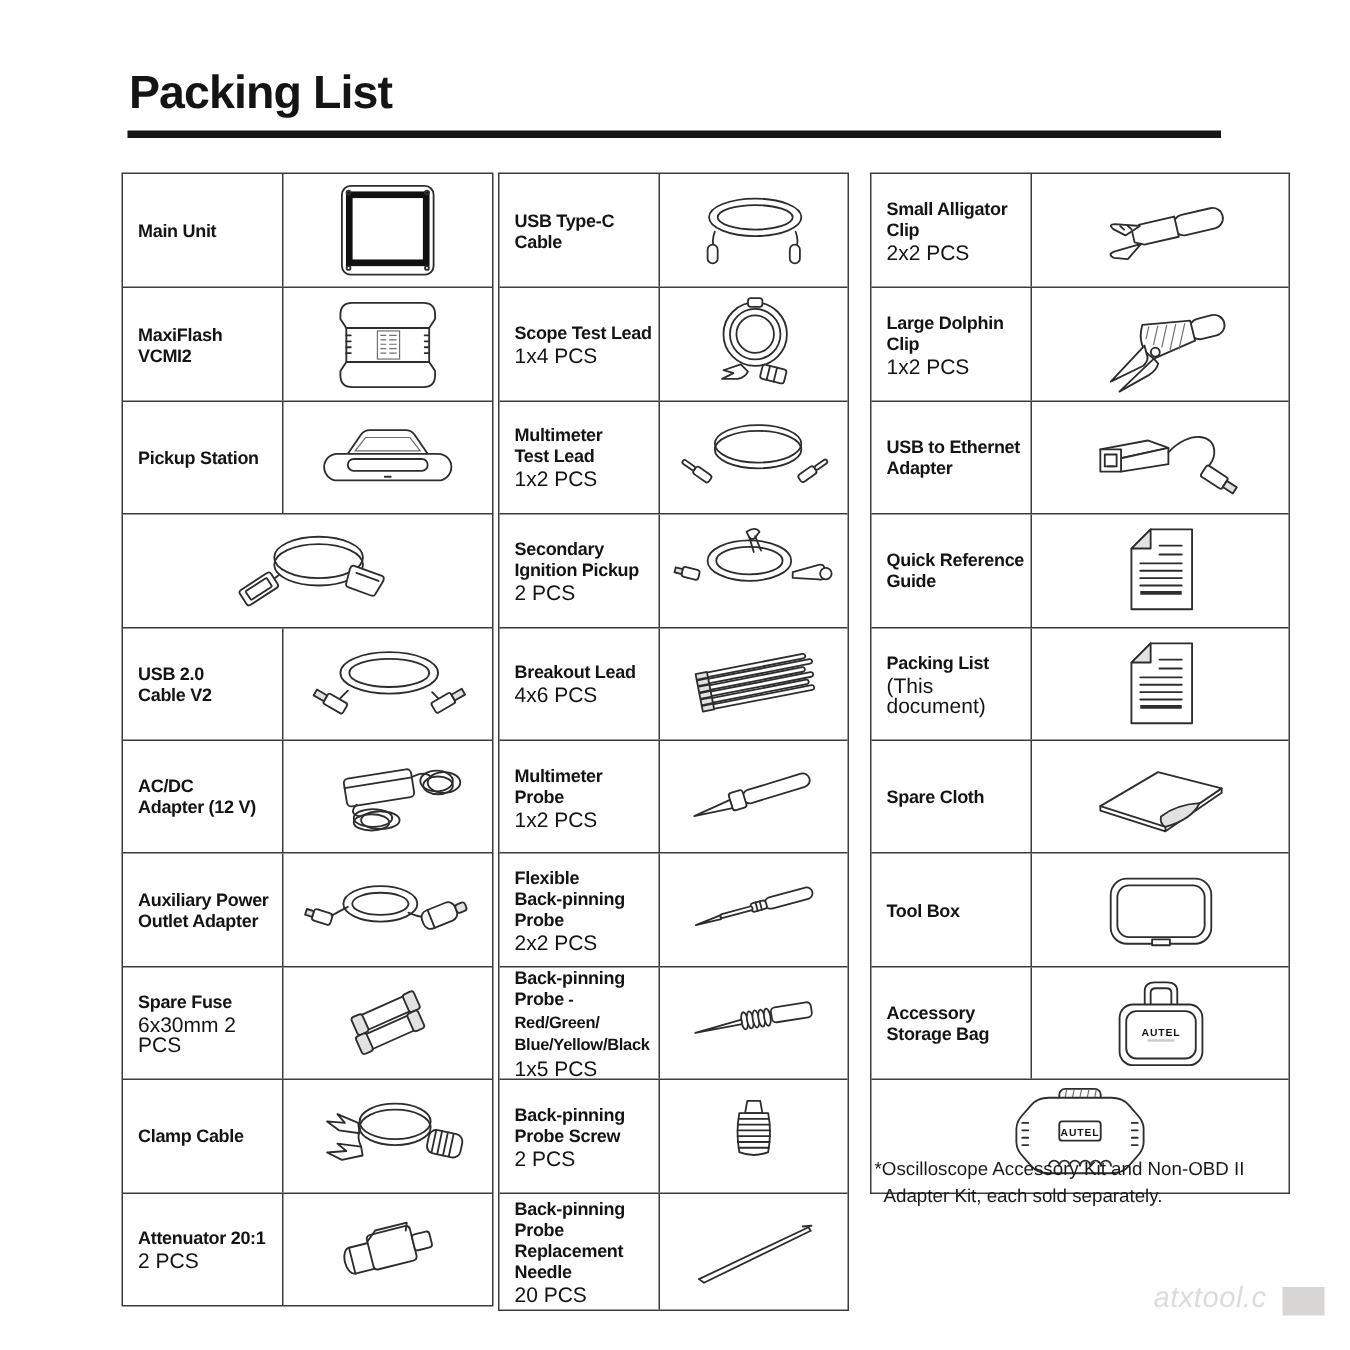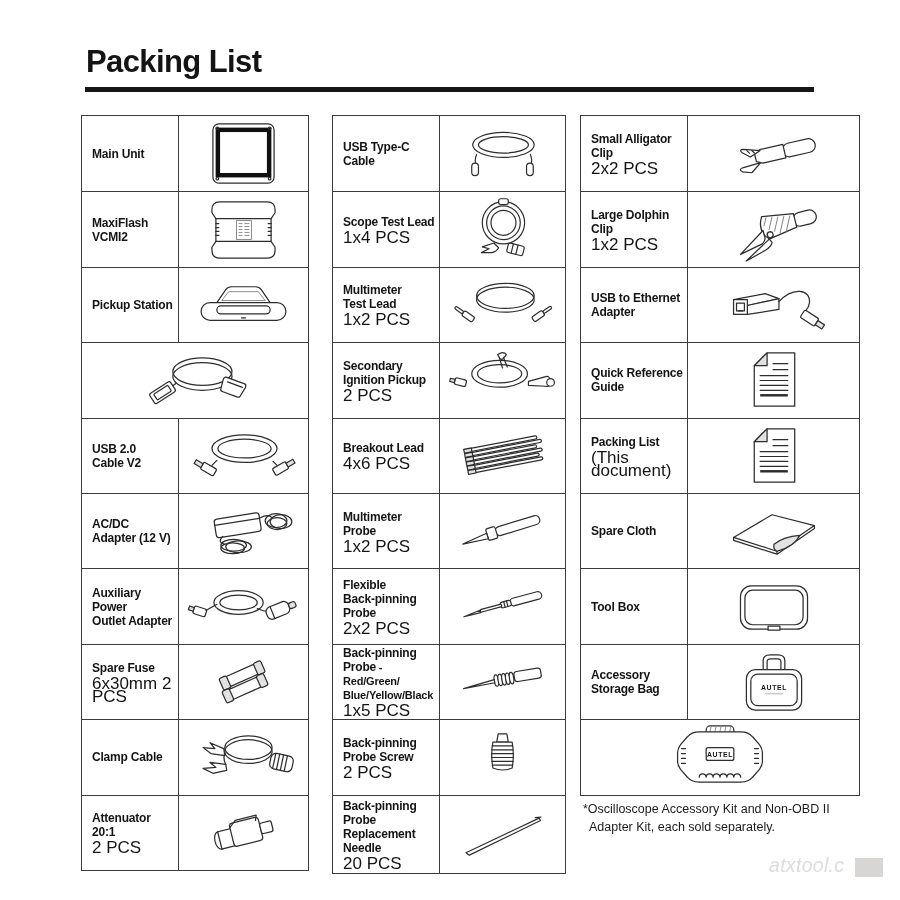--- a/index.html
+++ b/index.html
@@ -1,33 +1,33 @@
 <!DOCTYPE html>
 <html><head>
 <meta charset="utf-8">
 <style>
   * { margin:0; padding:0; box-sizing:border-box; }
   html,body { width:900px; height:900px; }
   body { background:#ffffff; font-family:"Liberation Sans", sans-serif; color:#141414; position:relative; overflow:hidden; }
   .page-title { position:absolute; left:86px; top:44px; font-size:31px; font-weight:bold; letter-spacing:-0.6px; }
   .title-rule { position:absolute; left:85px; top:87px; width:729px; height:4.5px; background:#161616; }
   .ptable { position:absolute; border:1.6px solid #3c3c3c; background:#fff; }
-  .t1 { left:81px; top:115px; width:228px; }
+  .t1 { left:81px; top:115px; width:248px; }
   .t2 { left:332px; top:115px; width:234px; }
   .t3 { left:580px; top:115px; width:280px; }
   .prow { display:flex; height:75.4px; }
   .prow + .prow { border-top:1.6px solid #3c3c3c; }
   .prow.tall { height:78px; }
   .lcell { width:107px; border-right:1.6px solid #3c3c3c; display:flex; flex-direction:column; justify-content:center; padding:3px 3px 3px 10px; }
   .icell { flex:1; display:flex; align-items:center; justify-content:center; }
   .ititle { font-size:12px; line-height:14px; font-weight:bold; white-space:pre-line; letter-spacing:-0.2px; }
   .ititle .r { font-weight:bold; font-size:11px; }
-  .iqty { font-size:17px; line-height:13px; margin-top:2px; white-space:pre-line; }
+  .iqty { font-size:14px; line-height:13px; margin-top:2px; white-space:pre-line; }
   .iqty:empty { display:none; }
-  .footnote { position:absolute; left:583px; top:801px; font-size:12.5px; line-height:17.5px; color:#1a1a1a; }
+  .footnote { position:absolute; left:583px; top:771px; font-size:12.5px; line-height:17.5px; color:#1a1a1a; }
   .footnote .l2 { margin-left:6px; }
   .watermark { position:absolute; left:769px; top:854px; font-size:19.5px; color:#dedbdb; letter-spacing:0.3px;font-style:italic; }
   .wblock { position:absolute; left:855px; top:858px; width:28px; height:19px; background:#d8d5d5; }
   svg .art { fill:none; stroke:#2d2d2d; stroke-width:1.25; stroke-linecap:round; stroke-linejoin:round; }
   svg .artf { fill:#ffffff; }
   svg .shade { fill:#e2e2e2; }
   svg .thin { fill:none; stroke:#6f6f6f; stroke-width:0.8; }
   svg .logo { font-family:"Liberation Sans", sans-serif; font-size:7px; font-weight:bold; letter-spacing:0.6px; fill:#161616; text-anchor:middle; }
 </style>
 </head>

